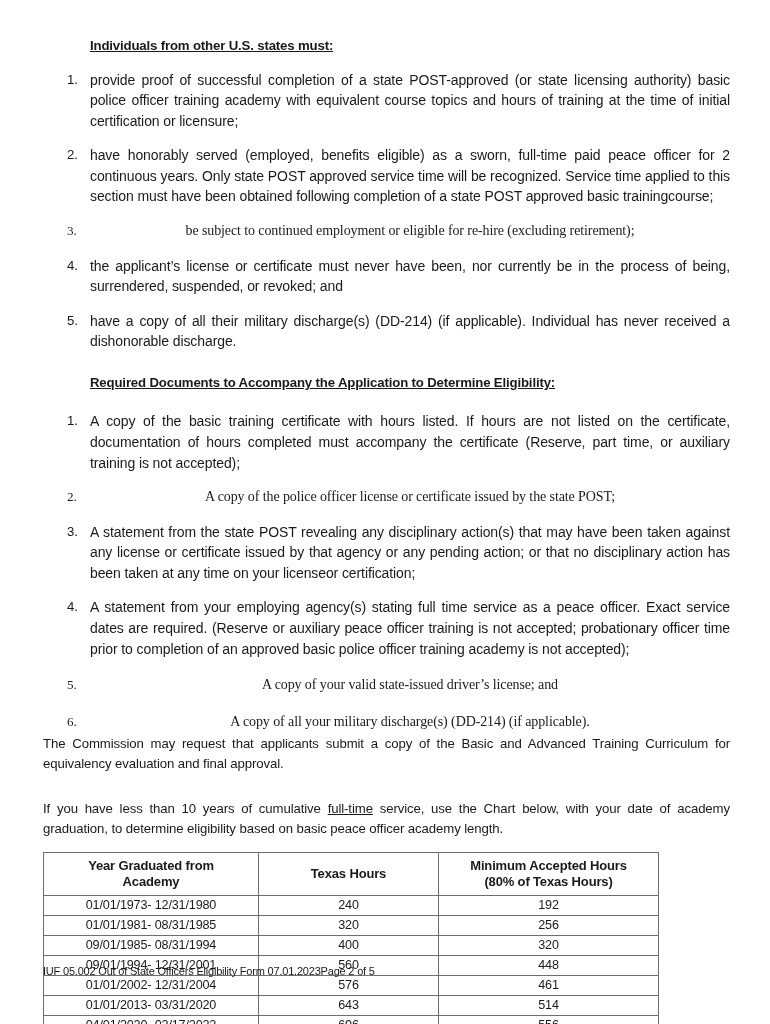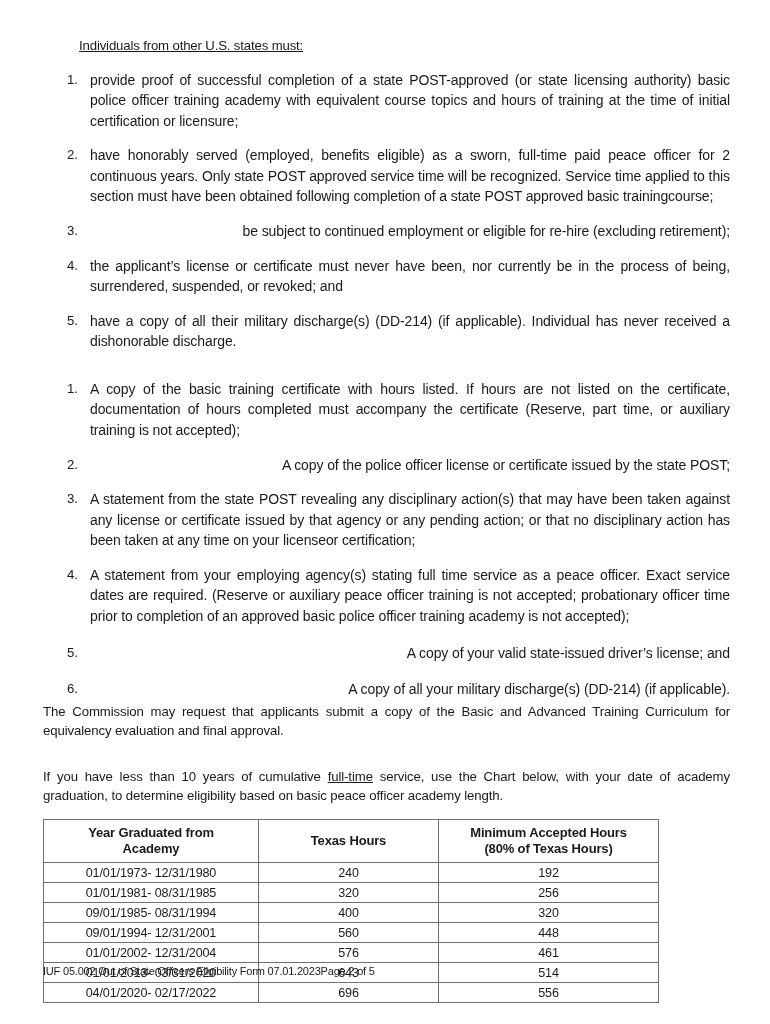--- a/index.html
+++ b/index.html
@@ -21,24 +21,24 @@
     left: 0; top: 0;
     width: 770px;
     height: 1024px;
     box-sizing: border-box;
     padding: 30px 40px 0 43px;
   }
 
   
   .section-heading {
     font-size: 13.2px;
-    font-weight: normal;
+    font-weight: bold;
     text-decoration: underline;
     letter-spacing: -0.15px;
-    margin: 0;
+    margin: 11px;
     line-height: 1.25;
     padding-left: 36px;
   }
   .heading-1 { margin-top: 8px; }
   .heading-2 { margin-top: 23px; }
 
   
   ol.doc-list {
     margin: 0;
     padding: 0;
@@ -59,23 +59,23 @@
   ol.doc-list > li::before {
     content: counter(li) ".";
     position: absolute;
     left: 24px;
     top: 0;
     width: 18px;
     text-align: left;
     font-size: 13.2px;
     letter-spacing: 0;
   }
-  ol.doc-list > li.tight { text-align: right; }
+  ol.doc-list > li.tight { text-align: center; font-family: Liberation Serif, serif; }
   ol.doc-list.list-a > li:first-child { margin-top: 15px; }
-  ol.doc-list.list-b > li:first-child { margin-top: 27px; }
+  ol.doc-list.list-b > li:first-child { margin-top: 20px; }
 
   
   ol.list-b > li.li-5 { margin-top: 16px; }
   ol.list-b > li.li-6 { margin-top: 16px; }
 
   
   p.body-para {
     font-size: 13.2px;
     line-height: 1.47;
     letter-spacing: -0.1px;
@@ -140,20 +140,21 @@
   <h2 class="section-heading heading-1">Individuals from other U.S. states must:</h2>
 
   <ol class="doc-list list-a">
     <li>provide proof of successful completion of a state POST-approved (or state licensing authority) basic police officer training academy with equivalent course topics and hours of training at the time of initial certification or licensure;</li>
     <li>have honorably served (employed, benefits eligible) as a sworn, full-time paid peace officer for 2 continuous years. Only state POST approved service time will be recognized. Service time applied to this section must have been obtained following completion of a state POST approved basic trainingcourse;</li>
     <li class="tight">be subject to continued employment or eligible for re-hire (excluding retirement);</li>
     <li>the applicant’s license or certificate must never have been, nor currently be in the process of being, surrendered, suspended, or revoked; and</li>
     <li>have a copy of all their military discharge(s) (DD-214) (if applicable). Individual has never received a dishonorable discharge.</li>
   </ol>
 
+  <h2 class="section-heading heading-2">Required Documents to Accompany the Application to Determine Eligibility:</h2>
 
   <ol class="doc-list list-b" id="required-docs-list">
       <li class="li-1"><span>A copy of the basic training certificate with hours listed. If hours are not listed on the certificate, documentation of hours completed must accompany the certificate (Reserve, part time, or auxiliary training is not accepted);</span></li>
       <li class="li-2 tight"><span>A copy of the police officer license or certificate issued by the state POST;</span></li>
       <li class="li-3"><span>A statement from the state POST revealing any disciplinary action(s) that may have been taken against any license or certificate issued by that agency or any pending action; or that no disciplinary action has been taken at any time on your licenseor certification;</span></li>
       <li class="li-4"><span>A statement from your employing agency(s) stating </span><b>full time service</b><span> as a peace officer. </span><b>Exact service dates</b><span> are required. (Reserve or auxiliary peace officer training is not accepted; probationary officer time prior to completion of an approved basic police officer training academy is not accepted);</span></li>
       <li class="li-5 tight"><span>A copy of your valid state-issued driver’s license; and</span></li>
       <li class="li-6 tight"><span>A copy of all your military discharge(s) (DD-214) (if applicable).</span></li>
     </ol>
 

